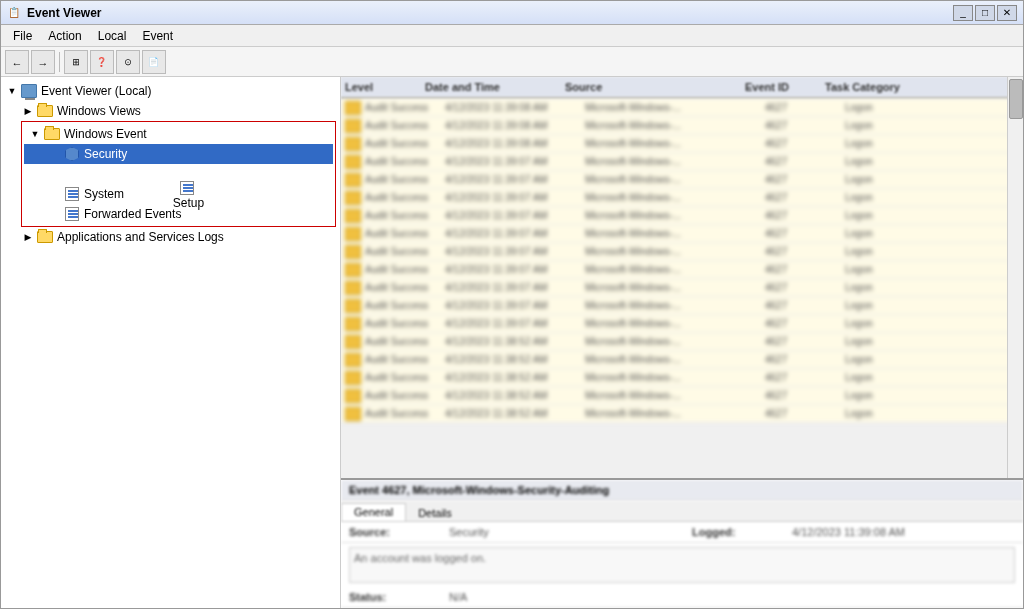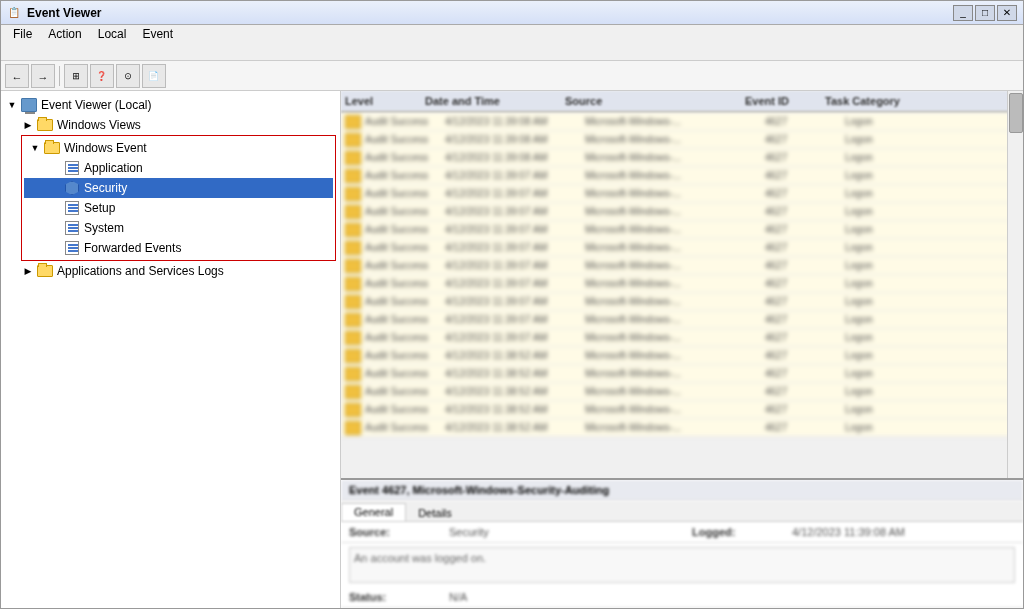--- a/index.html
+++ b/index.html
@@ -62,23 +62,23 @@
       font-size: 10px;
       display: flex;
       align-items: center;
       justify-content: center;
       cursor: pointer;
     }
 
     
     .menu-bar {
       background: #f0f0f0;
-      height: 36px;
-      display: flex;
-      align-items: flex-start;
+      height: 22px;
+      display: flex;
+      align-items: center;
       padding: 0 4px;
       border-bottom: 1px solid #ccc;
       flex-shrink: 0;
     }
 
     .menu-item {
       padding: 2px 8px;
       font-size: 12px;
       cursor: pointer;
       color: #000;
@@ -451,37 +451,30 @@
       <div style="margin-left: 20px; margin-right: 4px; border: 1.5px solid #cc0000; padding: 2px;">
 
         <div class="tree-item" style="padding-left: 4px;">
           <span class="tree-expand">▼</span>
           <span class="tree-icon">
               <span class="icon-folder"></span>
             </span>
           <span>Windows Event</span>
         </div>
 
-        <div class="tree-item" style="padding-left: 24px;">
-          <span class="tree-expand">&nbsp;</span>
-          <span class="tree-icon">
-              <span class="icon-log"></span>
-            </span>
-          <span>Application</span>
-        </div>
 
         <div class="tree-item selected" style="padding-left: 24px;">
           <span class="tree-expand">&nbsp;</span>
           <span class="tree-icon">
               <span class="icon-security"></span>
             </span>
           <span>Security</span>
         </div>
 
-        <div class="tree-item" style="padding-left: 24px;">
+        <div class="tree-item" style="padding-left: 24px; flex-direction: column;">
           <span class="tree-expand">&nbsp;</span>
           <span class="tree-icon">
               <span class="icon-log"></span>
             </span>
           <span>Setup</span>
         </div>
 
         <div class="tree-item" style="padding-left: 24px;">
           <span class="tree-expand">&nbsp;</span>
           <span class="tree-icon">

